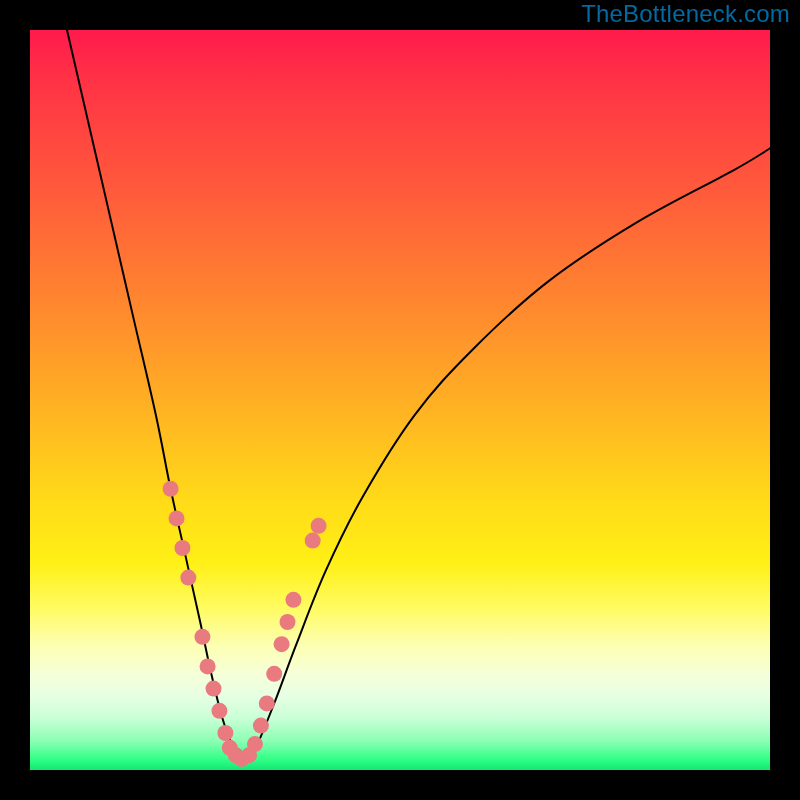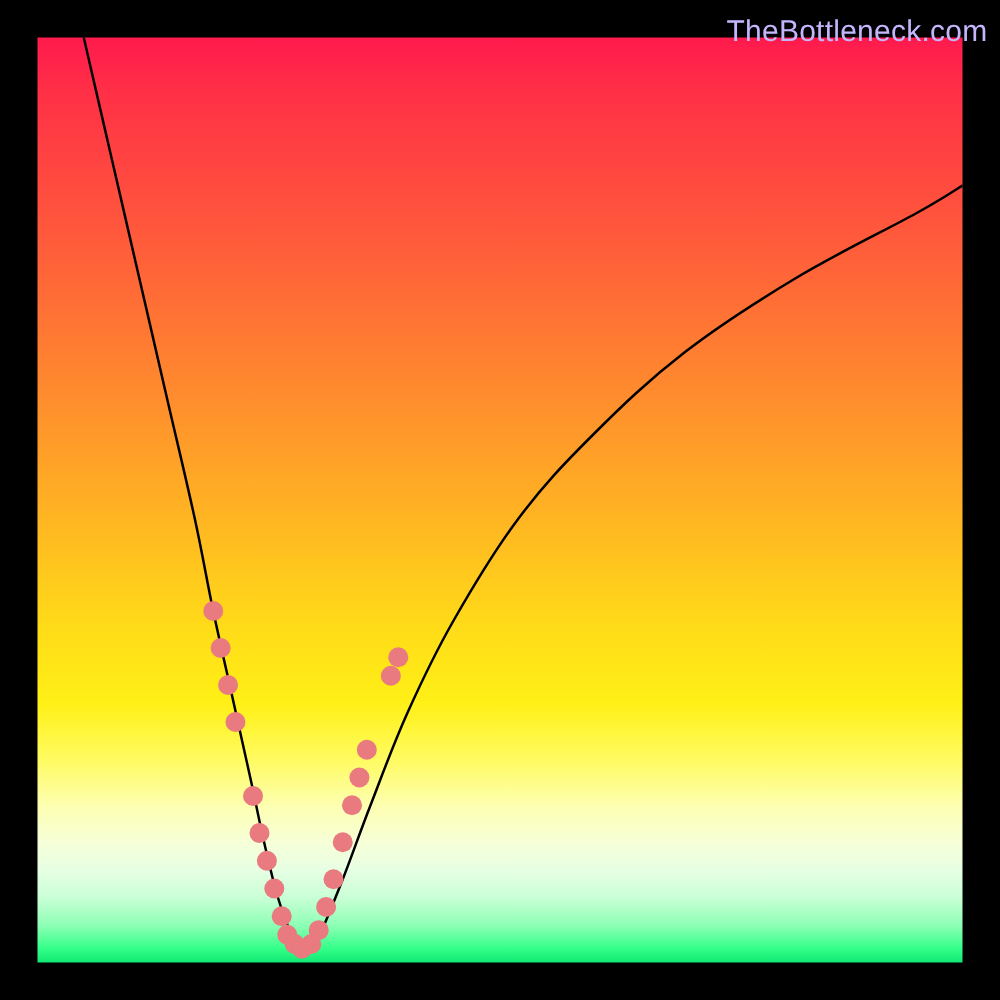--- a/index.html
+++ b/index.html
@@ -12,23 +12,23 @@
     overflow: hidden;
   }
   .frame {
     position: relative;
     width: 800px;
     height: 800px;
     background: #000;
   }
   .watermark {
     position: absolute;
-    top: 12px;
+    top: 0;
     right: 10px;
-    color: #c4b5fd;
+    color: #0369a1;
     font-size: 24px;
     font-weight: 400;
     letter-spacing: 0.2px;
     z-index: 20;
     user-select: none;
   }
   
   .plot {
     position: absolute;
     left: 30px;

